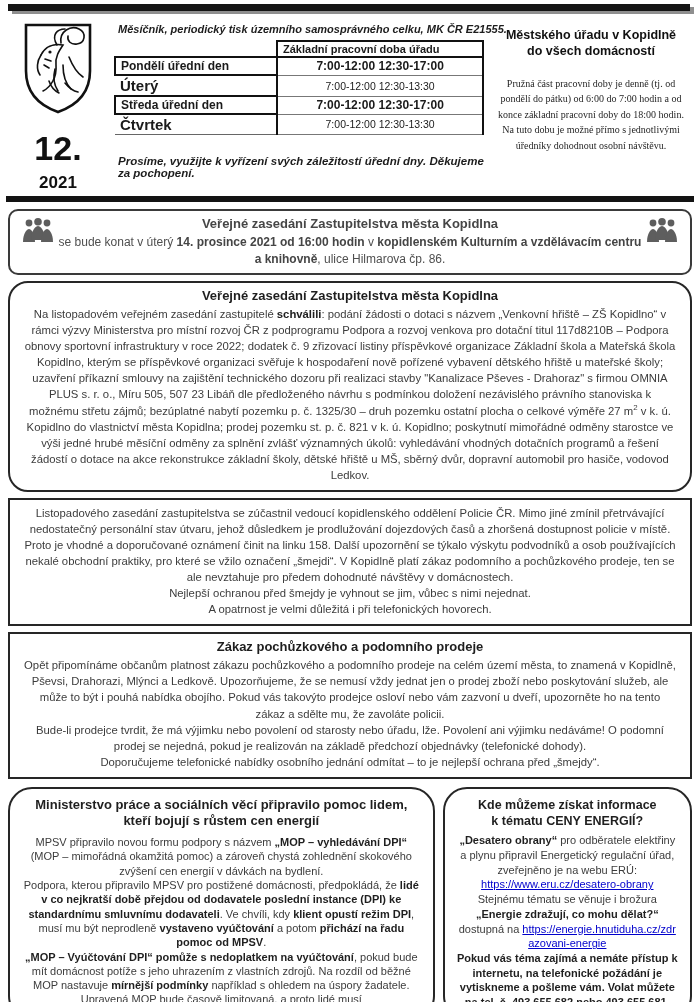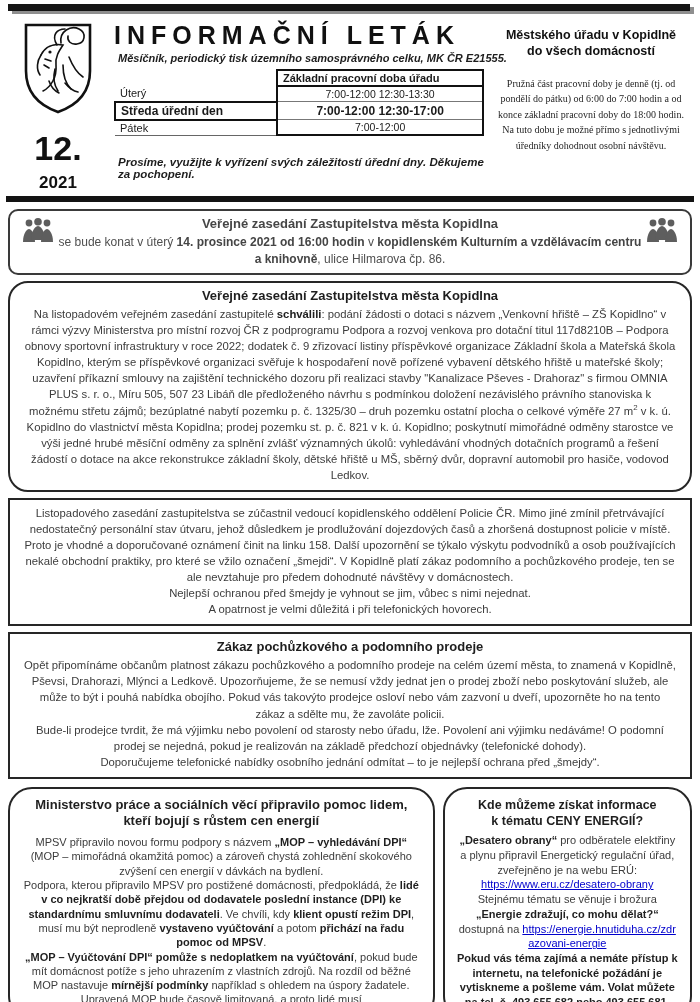--- a/index.html
+++ b/index.html
@@ -26,21 +26,21 @@
   .right-col{width:198px;flex:none;text-align:center;}
   .audience{font-size:12.5px;font-weight:bold;color:#111;line-height:1.3;margin-top:6px;}
   .flex-note{font-family:"Liberation Serif",serif;font-size:10px;color:#1f1f1f;margin-top:16px;line-height:1.55;padding:0 2px;}
   .plea{font-size:11.5px;font-weight:bold;font-style:italic;color:#1d1d1d;margin:20px 0 6px 4px;}
 
   
   table.hours{border-collapse:collapse;width:99%;color:#1a1a1a;}
   table.hours td{padding:1px 5px;}
   .cell-empty{border:none;}
   .cell-th{border:2px solid #111;text-align:left;font-weight:bold;font-size:11px;}
-  .cell-day{font-size:11px;text-align:left;border-bottom:1px solid #666;}
+  .cell-day{font-size:15px;text-align:left;border-bottom:1px solid #666;font-weight:bold;}
   .cell-day.boxed{border:2px solid #111;font-size:12px;font-weight:bold;}
   .cell-time{text-align:center;border-left:2px solid #111;border-right:2px solid #111;border-bottom:1px solid #777;font-size:10.5px;}
   .cell-time.bold{font-size:12px;font-weight:bold;}
   tr.last .cell-time{border-bottom:2px solid #111;}
   tr.last .cell-day{border-bottom:1px solid #666;}
 
   .divider{margin:3px 6px 0 6px;height:6px;background:#131313;}
 
   
   .banner{border:2px solid #3a3a3a;border-radius:10px;margin:7px 8px 0 8px;padding:5px 10px 6px 10px;
@@ -87,40 +87,43 @@
         <path d="M34,48 c-2,8 -1,16 3,22 M42,44 c0,10 2,18 8,24 M48,36 c4,10 8,16 14,20"></path>
         <path d="M28,60 c2,6 6,10 10,12 M44,62 c4,5 8,8 13,9"></path>
       </g>
       <circle cx="29" cy="31" r="1.6" fill="#111"></circle>
     </svg>
     <div class="issue-number">12.</div>
     <div class="issue-year">2021</div>
   </div>
 
   <div class="center-col">
-    <div class="masthead">INFORMAČNÍ LETÁK</div>
     <div class="subtitle">Měsíčník, periodický tisk územního samosprávného celku, MK ČR E21555.</div>
 
     <table class="hours">
       <tbody>
           <tr>
         <td class="cell-empty" style="width:44%"></td>
         <td class="cell-th">Základní pracovní doba úřadu</td>
       </tr>
       <tr>
+        <td class="cell-day boxed">Pondělí   úřední den</td>
+        <td class="cell-time bold">7:00-12:00 12:30-17:00</td>
+      </tr>
+      <tr>
         <td class="cell-day">Úterý</td>
         <td class="cell-time">7:00-12:00 12:30-13:30</td>
       </tr>
       <tr>
         <td class="cell-day boxed">Středa   úřední den</td>
         <td class="cell-time bold">7:00-12:00 12:30-17:00</td>
       </tr>
-      <tr class="last">
-        <td class="cell-day">Pátek</td>
-        <td class="cell-time">7:00-12:00</td>
+      <tr>
+        <td class="cell-day">Čtvrtek</td>
+        <td class="cell-time">7:00-12:00 12:30-13:30</td>
       </tr>
     </tbody>
       </table>
 
     <div class="plea">Prosíme, využijte k vyřízení svých záležitostí úřední dny.  Děkujeme za pochopení.</div>
   </div>
 
   <div class="right-col">
     <div class="audience">
       <div>Městského úřadu v Kopidlně</div>

